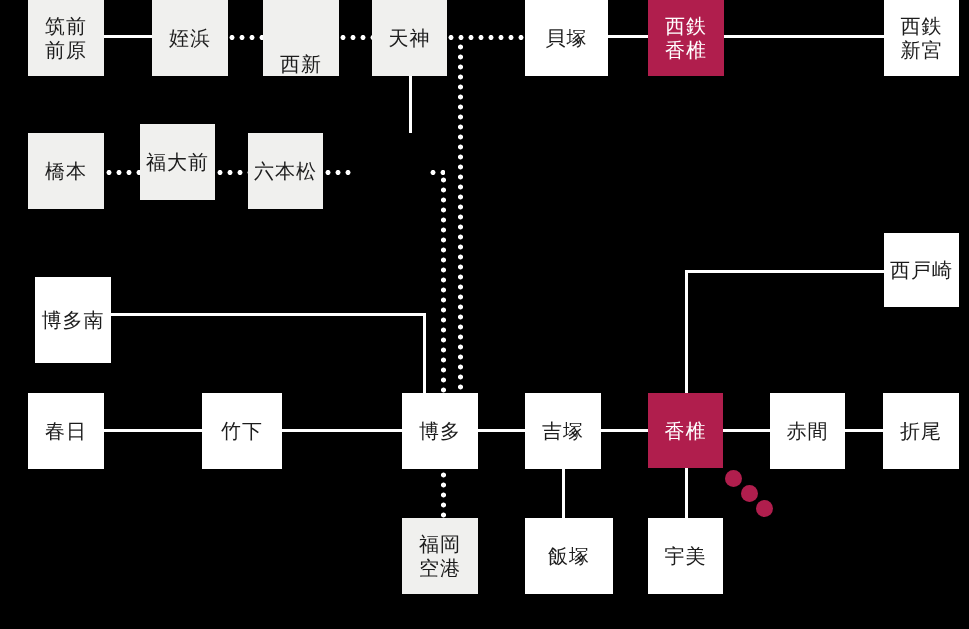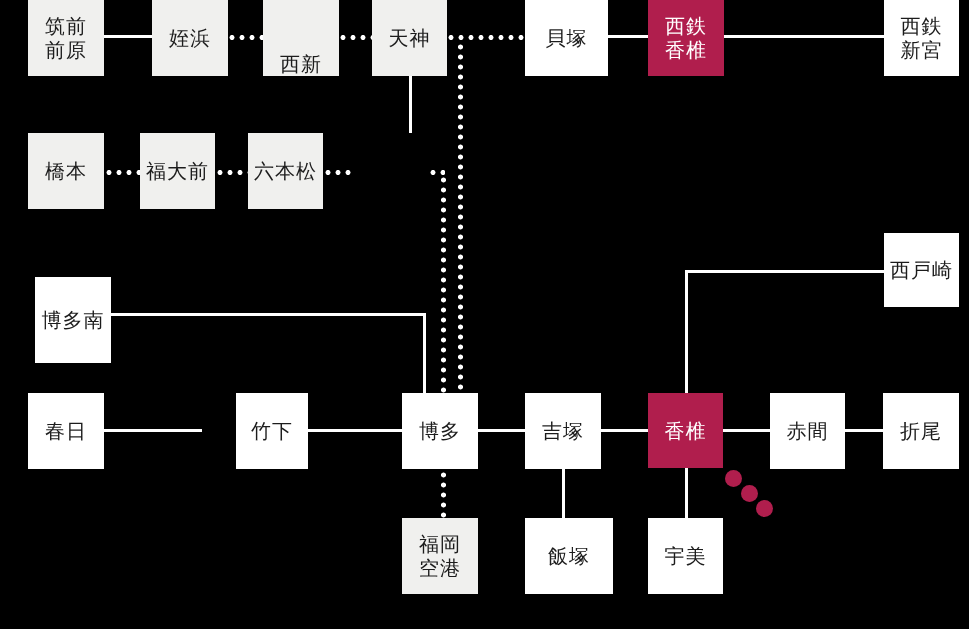--- a/index.html
+++ b/index.html
@@ -100,36 +100,36 @@
       <span>西鉄</span>
       <span>香椎</span>
     </div>
     <div class="station white" style="left: 884px; top: 0px; width: 75px; height: 76px;">
       <span>西鉄</span>
       <span>新宮</span>
     </div>
     <div class="station gray" style="left: 28px; top: 133px; width: 76px; height: 76px;">
       <span>橋本</span>
     </div>
-    <div class="station gray" style="left: 140px; top: 133px; width: 75px; height: 76px;">
+    <div class="station gray" style="left: 140px; top: 124px; width: 75px; height: 76px;">
       <span>福大前</span>
     </div>
     <div class="station gray" style="left: 248px; top: 133px; width: 75px; height: 76px;">
       <span>六本松</span>
     </div>
     <div class="station white" style="left: 884px; top: 233px; width: 75px; height: 74px;">
       <span>西戸崎</span>
     </div>
     <div class="station white" style="left: 35px; top: 277px; width: 76px; height: 86px;">
       <span>博多南</span>
     </div>
     <div class="station white" style="left: 28px; top: 393px; width: 76px; height: 76px; justify-content: center;">
       <span>春日</span>
     </div>
-    <div class="station white" style="left: 202px; top: 393px; width: 72px; height: 76px; margin-left: 34px;">
+    <div class="station white" style="left: 202px; top: 393px; width: 80px; height: 76px;">
       <span>竹下</span>
     </div>
     <div class="station white" style="left: 402px; top: 393px; width: 76px; height: 76px;">
       <span>博多</span>
     </div>
     <div class="station white" style="left: 525px; top: 393px; width: 76px; height: 76px;">
       <span>吉塚</span>
     </div>
     <div class="station accent" style="left: 648px; top: 393px; width: 75px; height: 75px;">
       <span>香椎</span>

